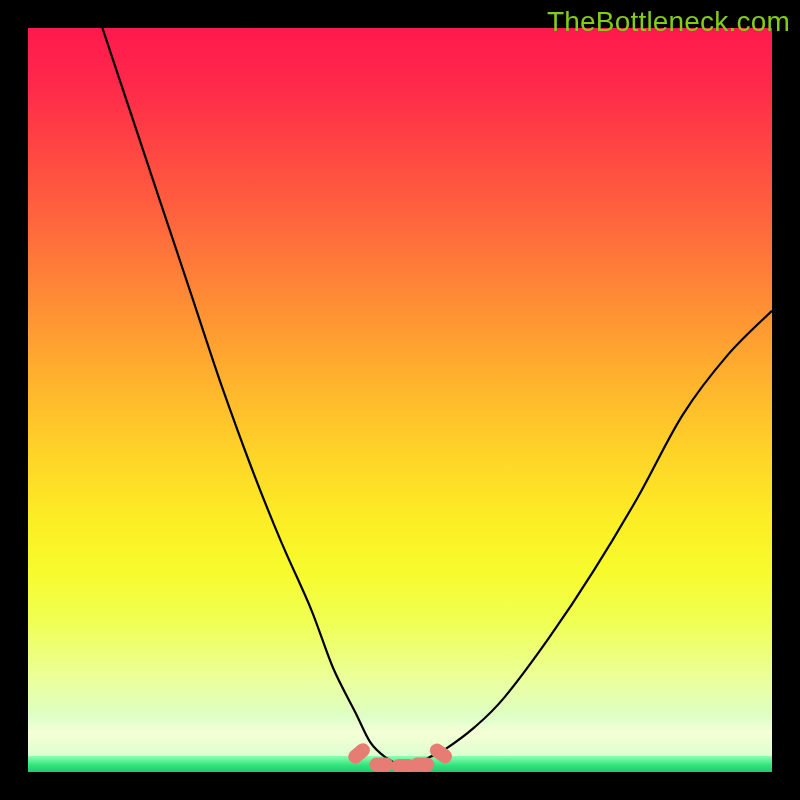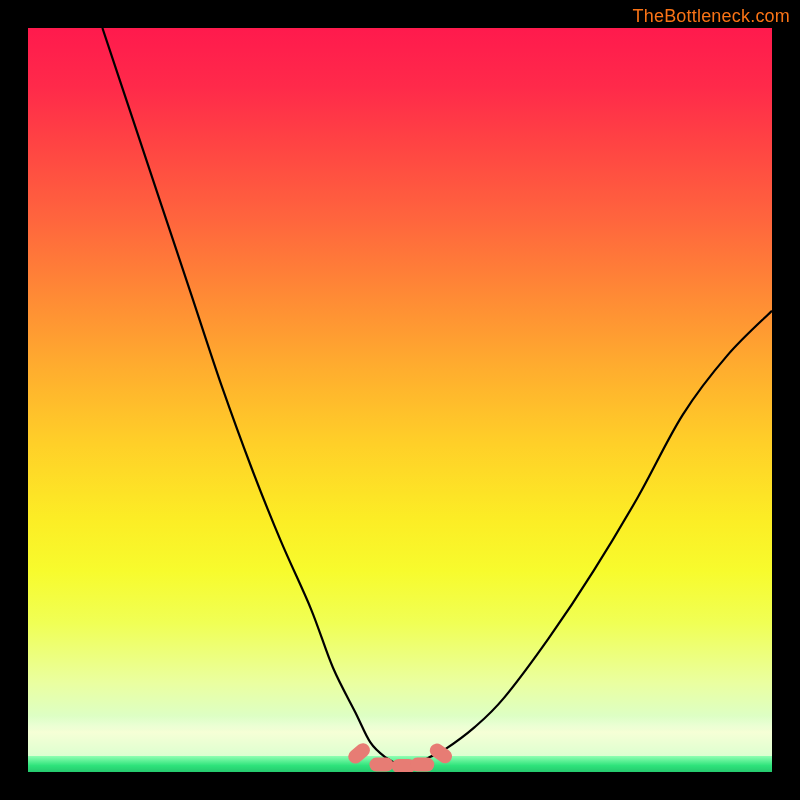--- a/index.html
+++ b/index.html
@@ -74,23 +74,23 @@
   .curve {
     position: absolute;
     left: 0; top: 0;
     width: 744px;
     height: 744px;
   }
   .watermark {
     position: absolute;
     top: 6px;
     right: 10px;
-    font-size: 18px;
+    font-size: 28px;
     font-weight: 500;
-    color: #f97316;
+    color: #84cc16;
     letter-spacing: 0.2px;
   }
 </style>
 </head>
 <body>
 
 <div class="frame">
   <div class="plot">
     <div class="gradient"></div>
     <div class="pale-band"></div>

